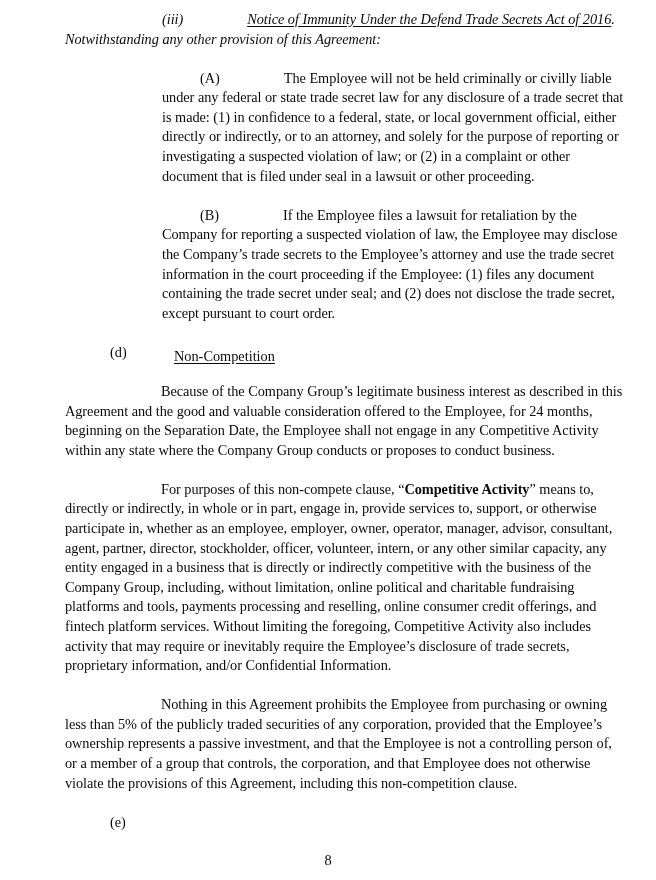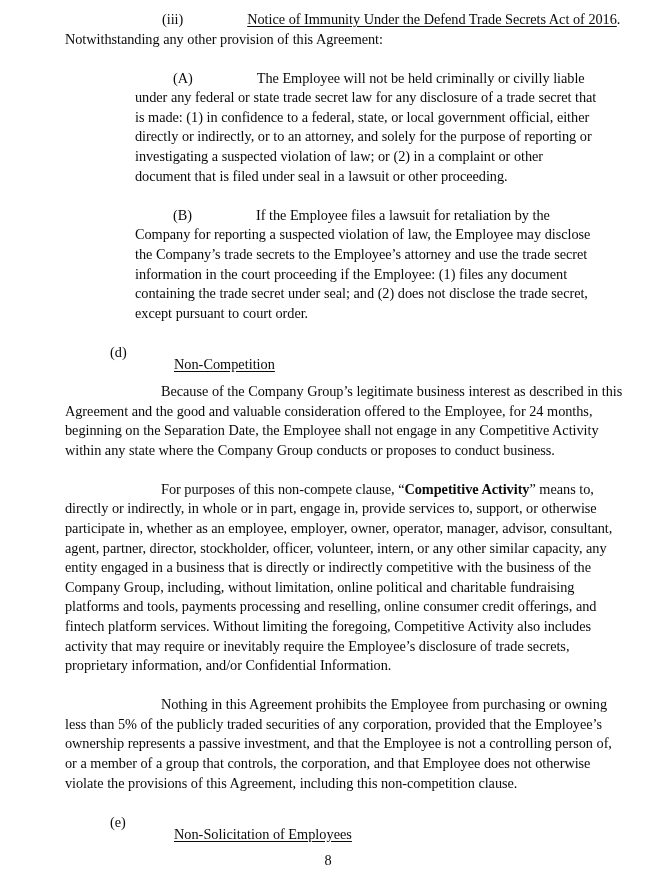--- a/index.html
+++ b/index.html
@@ -30,47 +30,48 @@
     font-size: 14.3px;
     line-height: 19.6px;
     text-align: left;
     margin: 0;
     letter-spacing: -0.05px;
     word-spacing: 0.1px;
   }
   
   .ind-hang-iii {
     text-indent: 97px;
+    font-style: italic;
   }
   .ind-body {
     text-indent: 96px;
   }
   
   .subblock {
-    margin-left: 70px;
+    margin-left: 97px;
     width: 465px;
   }
   .subblock .para {
     text-indent: 38px;
   }
   .heading-row {
     position: relative;
     height: 19.6px;
     font-size: 14.3px;
     line-height: 19.6px;
   }
   .heading-row .marker {
     position: absolute;
     left: 45px;
     top: 0;
   }
   .heading-row .title {
     position: absolute;
     left: 109px;
-    top: 12px;
+    top: 4px;
     text-decoration: underline;
     text-underline-offset: 1.5px;
   }
   .u {
     text-decoration: underline;
     text-underline-offset: 1.5px;
   }
   .b {
     font-weight: bold;
     margin-top: 12px;
@@ -128,20 +129,19 @@
     <p class="para ind-body"><span>For purposes of this non-compete clause, “</span><span class="b">Competitive Activity</span><span>” means to, directly or indirectly, in whole or in part, engage in, provide services to, support, or otherwise participate in, whether as an employee, employer, owner, operator, manager, advisor, consultant, agent, partner, director, stockholder, officer, volunteer, intern, or any other similar capacity, any entity engaged in a business that is directly or indirectly competitive with the business of the Company Group, including, without limitation, online political and charitable fundraising platforms and tools, payments processing and reselling, online consumer credit offerings, and fintech platform services. Without limiting the foregoing, Competitive Activity also includes activity that may require or inevitably require the Employee’s disclosure of trade secrets, proprietary information, and/or Confidential Information.</span></p>
 
     <div class="spacer-md"></div>
 
     <p class="para ind-body">Nothing in this Agreement prohibits the Employee from purchasing or owning less than 5% of the publicly traded securities of any corporation, provided that the Employee’s ownership represents a passive investment, and that the Employee is not a controlling person of, or a member of a group that controls, the corporation, and that Employee does not otherwise violate the provisions of this Agreement, including this non-competition clause.</p>
 
     <div class="spacer-md"></div>
 
     <div class="heading-row">
       <span class="marker">(e)</span>
-      <span class="title">Non-Solicitation of Employees</span>
     </div>
 
   </div>
 
   <div class="page-number">8</div>
 
 </div>
 
 </body></html>

